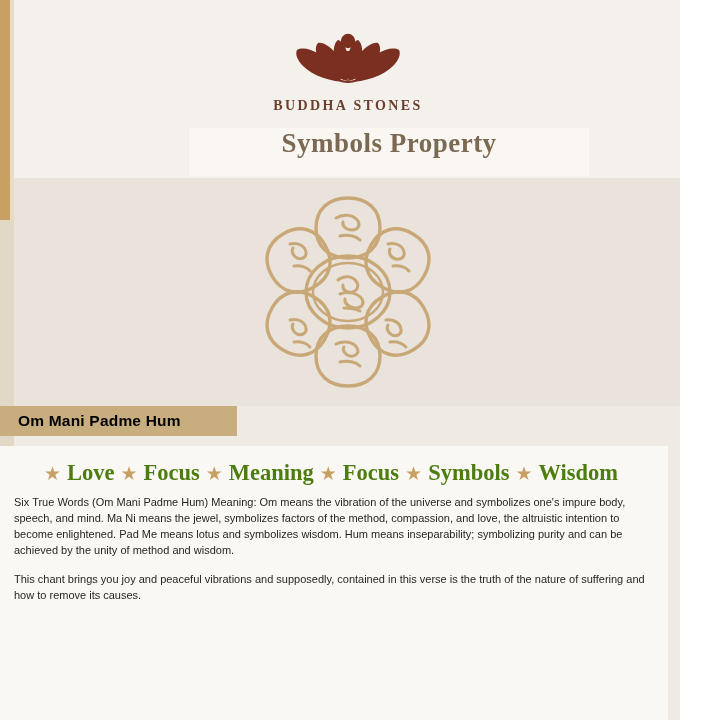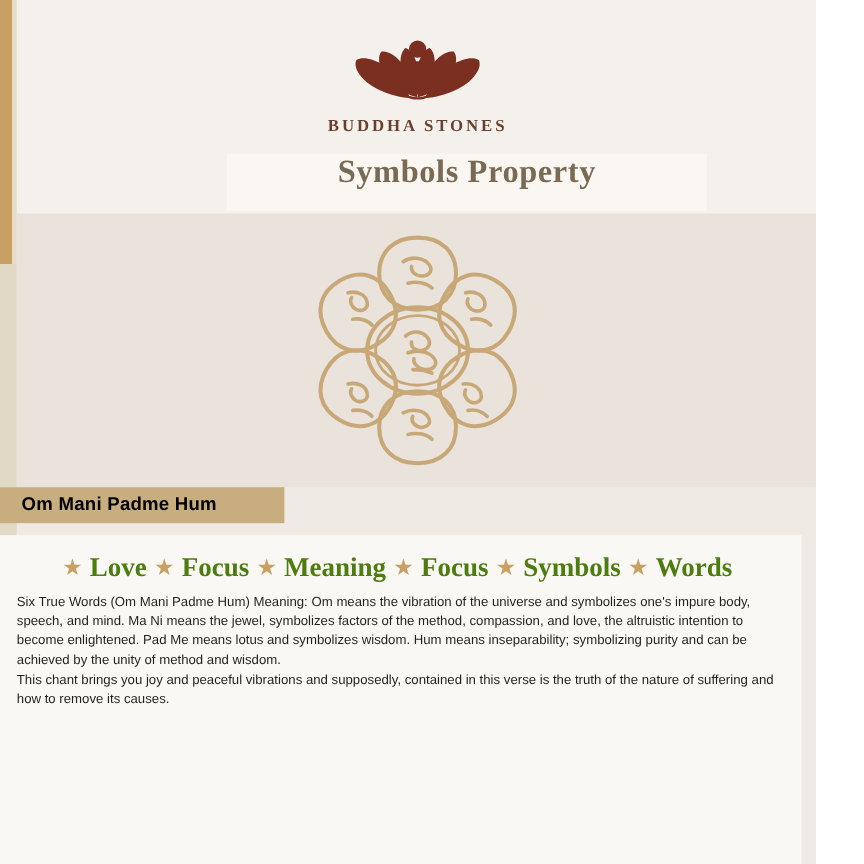--- a/index.html
+++ b/index.html
@@ -191,21 +191,21 @@
   .body-text {
     padding: 8px 10px 0 14px;
     font-size: 11px;
     line-height: 1.47;
     color: #231f1c;
   }
   .body-text p {
     margin: 0;
   }
   .body-text p + p {
-    margin-top: 0px;
+    margin-top: 12px;
   }
 </style>
 </head>
 <body>
 
 <div id="page">
 
   <div class="frame-left-band"></div>
   <div class="frame-left-top"></div>
   <div class="frame-top-band"></div>
@@ -283,21 +283,21 @@
       <span class="kw">Love</span>
       <span class="star">★</span>
       <span class="kw">Focus</span>
       <span class="star">★</span>
       <span class="kw">Meaning</span>
       <span class="star">★</span>
       <span class="kw">Focus</span>
       <span class="star">★</span>
       <span class="kw">Symbols</span>
       <span class="star">★</span>
-      <span class="kw">Words</span>
+      <span class="kw">Wisdom</span>
     </div>
 
     <div class="body-text">
       <p>Six True Words (Om Mani Padme Hum) Meaning: Om means the vibration of the universe and symbolizes one's impure body, speech, and mind. Ma Ni means the jewel, symbolizes factors of the method, compassion, and love, the altruistic intention to become enlightened. Pad Me means lotus and symbolizes wisdom. Hum means inseparability; symbolizing purity and can be achieved by the unity of method and wisdom.</p>
       <p>This chant brings you joy and peaceful vibrations and supposedly, contained in this verse is the truth of the nature of suffering and how to remove its causes.</p>
     </div>
   </div>
 
 </div>
 

